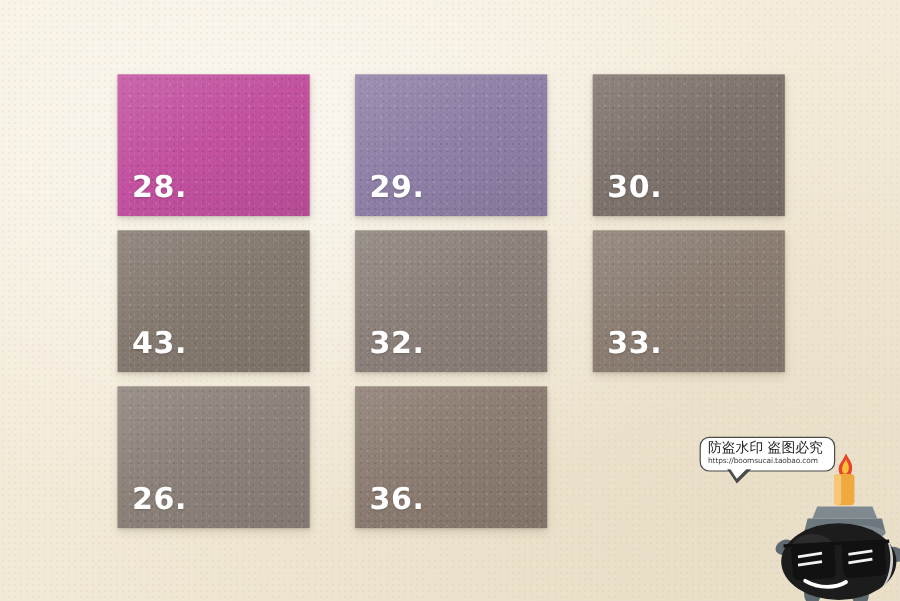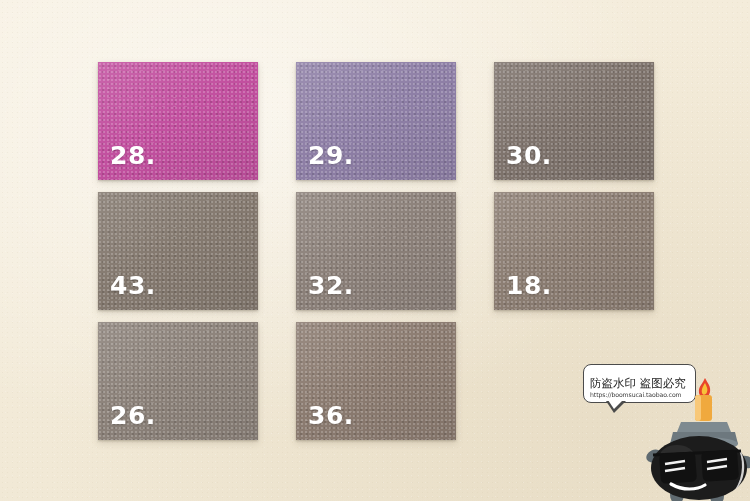--- a/index.html
+++ b/index.html
@@ -99,21 +99,21 @@
     left: 583px;
     top: 364px;
     width: 113px;
     z-index: 20;
   }
   .bubble {
     position: relative;
     background: #ffffff;
     border: 1.6px solid #4b4b4b;
     border-radius: 8px;
-    padding: 12px 6px 3px 6px;
+    padding: 2px 6px 3px 6px;
     box-sizing: border-box;
   }
   .bubble-cn {
     color: #1d1d1d;
     font-family: "DejaVu Sans", sans-serif;
     font-size: 11.5px;
     line-height: 1.15;
     white-space: nowrap;
   }
   .bubble-url {
@@ -181,21 +181,21 @@
 
     <div class="swatch" style="background-color: rgb(132, 121, 111);">
       <span class="swatch-number">43.</span>
     </div>
 
     <div class="swatch" style="background-color: rgb(139, 128, 121); text-align: center;">
       <span class="swatch-number">32.</span>
     </div>
 
     <div class="swatch" style="background-color: rgb(139, 125, 114);">
-      <span class="swatch-number">18.</span>
+      <span class="swatch-number">33.</span>
     </div>
 
 
     <div class="swatch" style="background-color: rgb(139, 129, 121);">
       <span class="swatch-number">26.</span>
     </div>
 
     <div class="swatch" style="background-color: rgb(139, 123, 112);">
       <span class="swatch-number">36.</span>
     </div>

